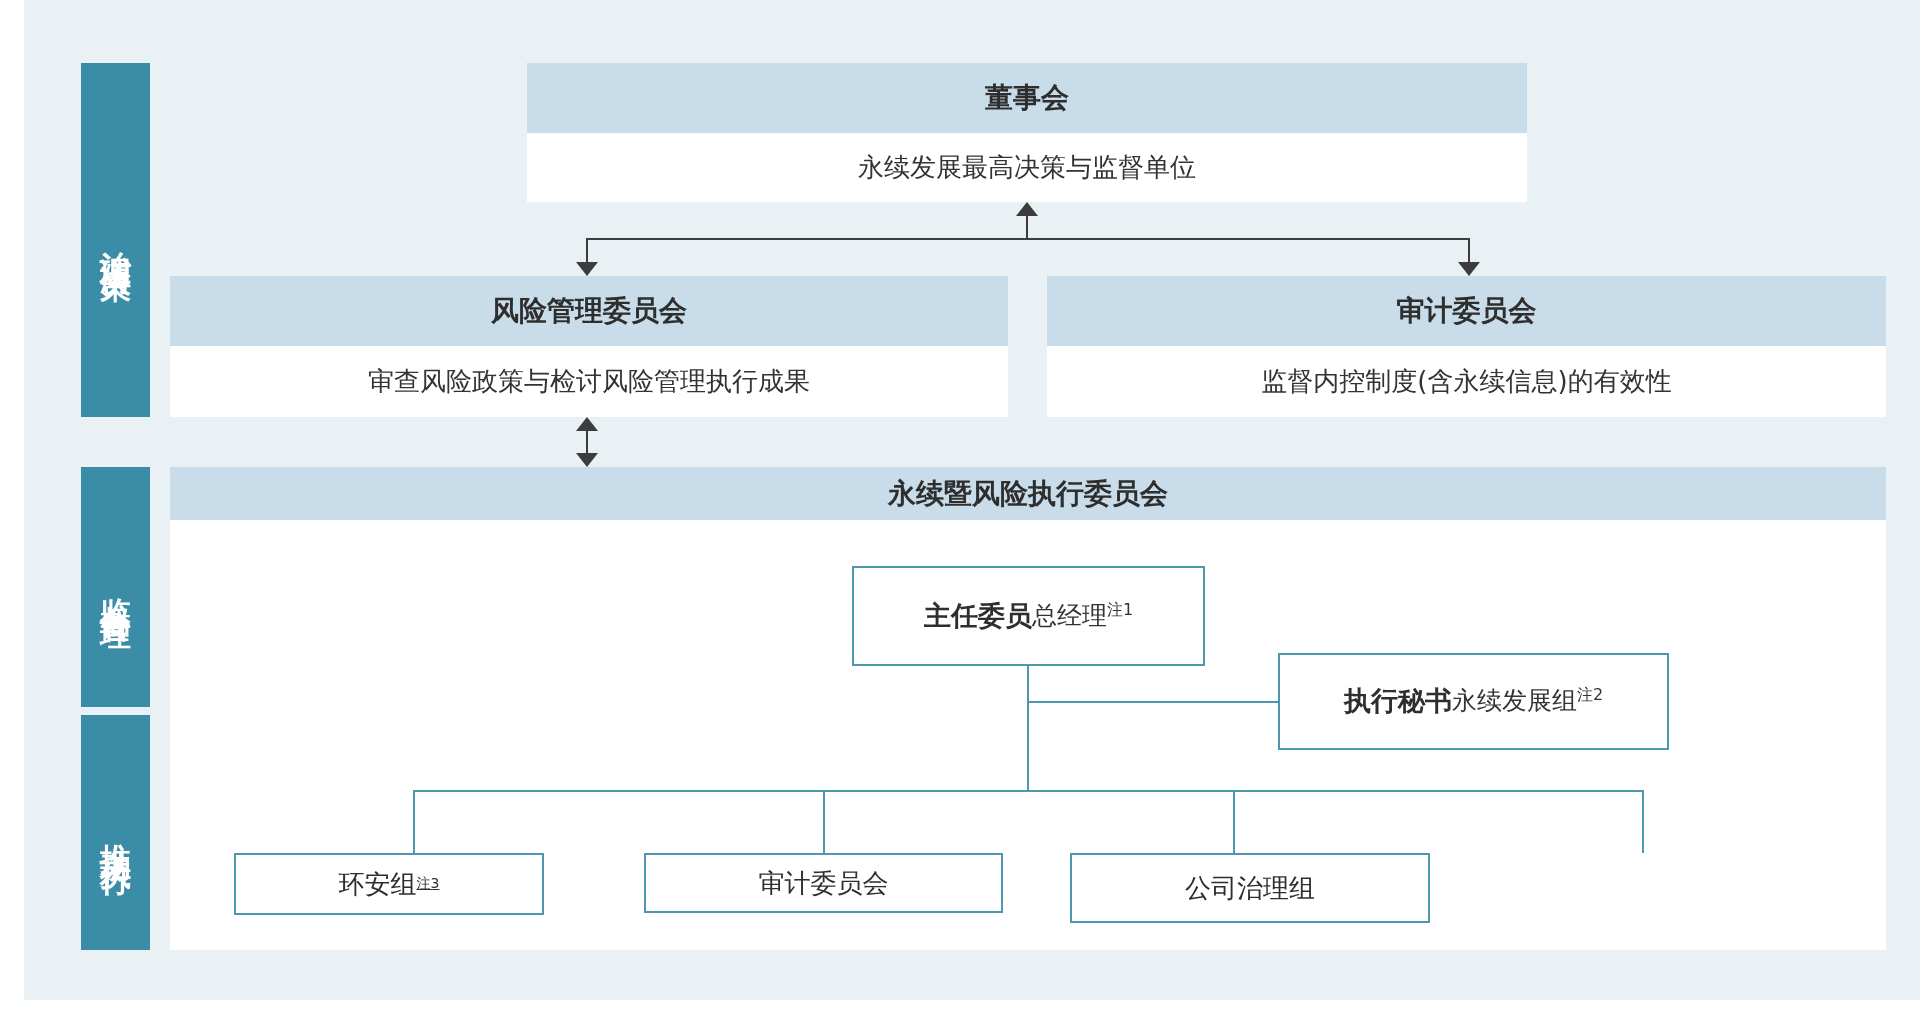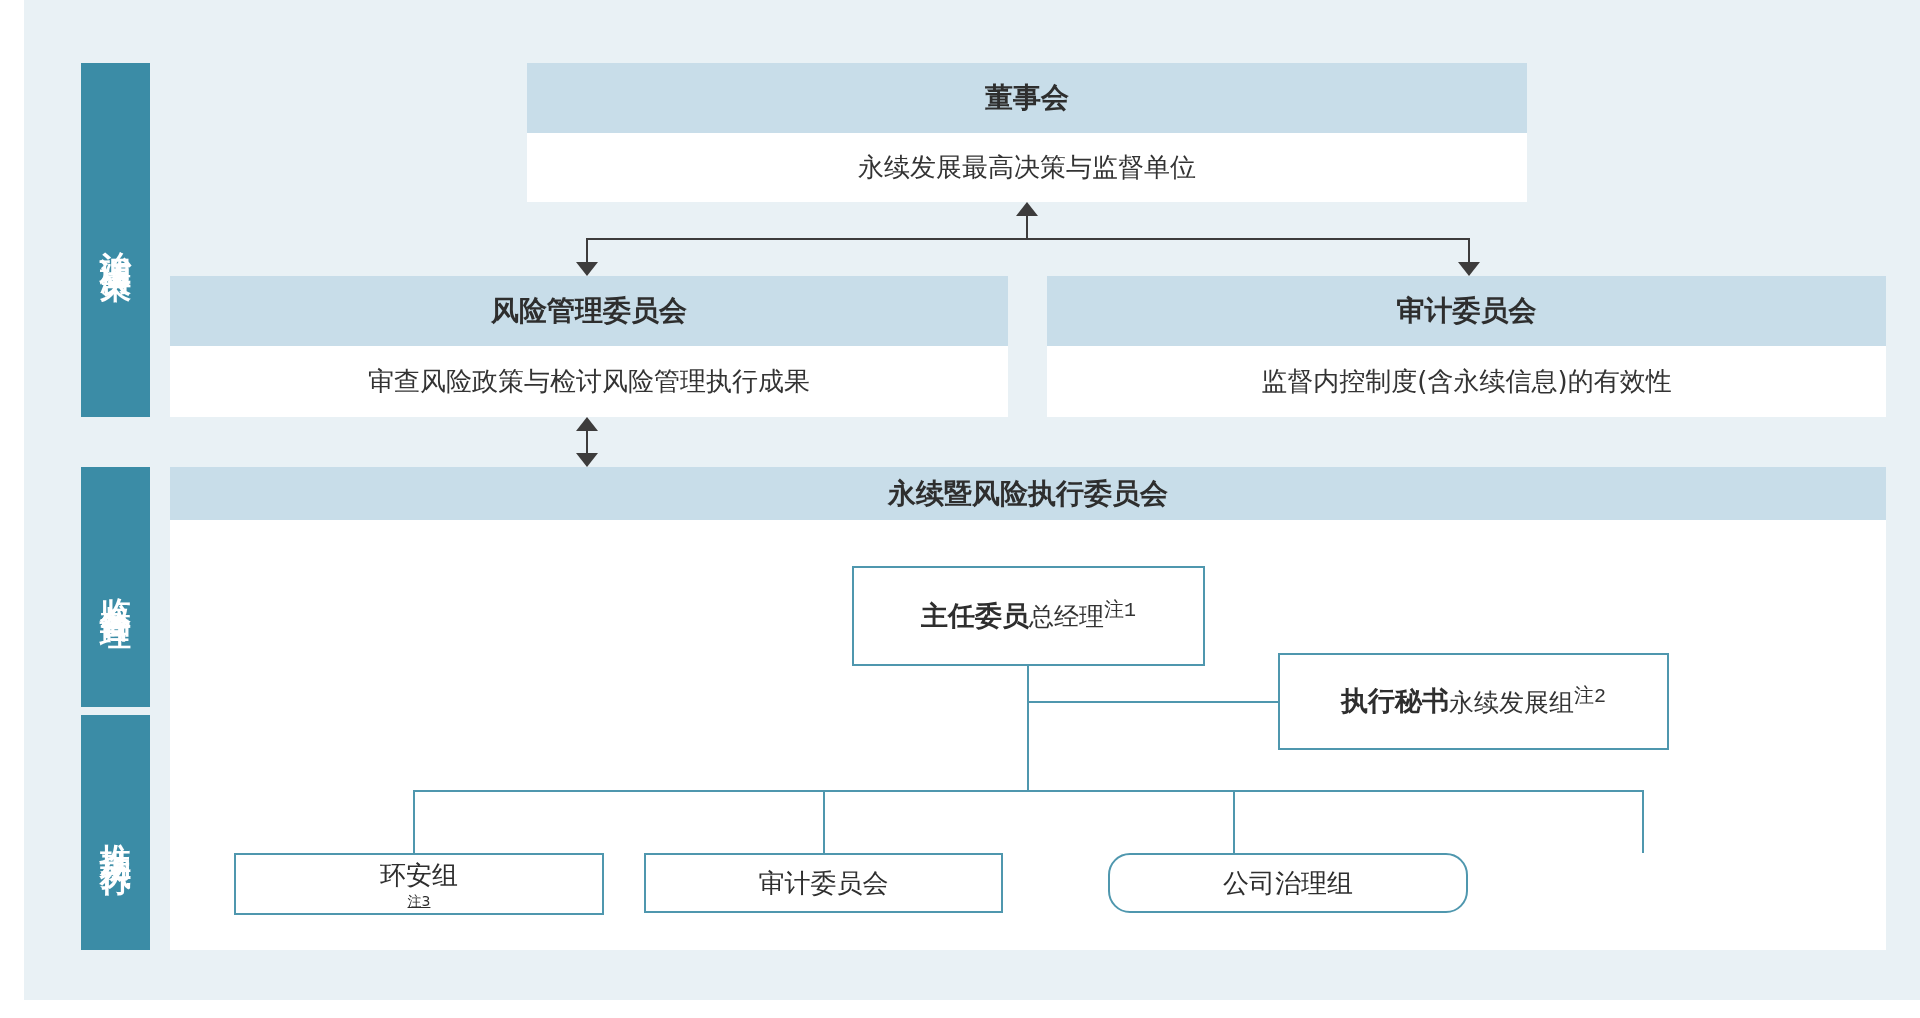--- a/index.html
+++ b/index.html
@@ -17,21 +17,21 @@
   .hbox .bd{background:#ffffff;color:#333333;font-size:26px;display:flex;align-items:center;justify-content:center;}
 
   
   .bigbox{position:absolute;left:146px;top:467px;width:1716px;height:483px;background:#ffffff;}
   .bigbox .hd{background:#c8dde9;color:#2e2e2e;font-weight:bold;font-size:28px;height:53px;display:flex;align-items:center;justify-content:center;}
 
   
   .node{position:absolute;background:#ffffff;border:2px solid #4f97ae;display:flex;flex-direction:row;align-items:center;justify-content:center;box-sizing:border-box;}
   .node .t1{font-weight:bold;font-size:27px;color:#2e2e2e;line-height:1.35;}
   .node .t2{font-size:25px;color:#333333;line-height:1.35;}
-  .node sup{font-size:20px;vertical-align:super;font-family:Liberation Mono, monospace;}
+  .node sup{font-size:16px;vertical-align:super;}
   .gbox{position:absolute;background:#ffffff;border:2px solid #4f97ae;display:flex;align-items:center;justify-content:center;font-size:26px;color:#2e2e2e;box-sizing:border-box;}
   .gbox sup{font-size:14px;vertical-align:super;text-decoration:underline;}
 
   
   .dline{position:absolute;background:#3d3c3c;}
   .arr{position:absolute;width:0;height:0;}
   .arr.up{border-left:11px solid transparent;border-right:11px solid transparent;border-bottom:14px solid #3d3c3c;}
   .arr.down{border-left:11px solid transparent;border-right:11px solid transparent;border-top:14px solid #3d3c3c;}
 
   
@@ -94,27 +94,27 @@
   <div class="node" style="left:828px;top:566px;width:353px;height:100px;">
     <div class="t1">主任委员</div>
     <div class="t2"><span>总经理</span><sup>注1</sup></div>
   </div>
 
   <div class="node" style="left:1254px;top:653px;width:391px;height:97px;">
     <div class="t1">执行秘书</div>
     <div class="t2"><span>永续发展组</span><sup>注2</sup></div>
   </div>
 
-  <div class="gbox" style="left:210px;top:853px;width:370px;height:62px;flex-direction:column;">
+  <div class="gbox" style="left:210px;top:853px;width:310px;height:62px;">
     <span>环安组</span>
       <sup>注3</sup>
   </div>
   <div class="gbox" style="left:620px;top:853px;width:359px;height:60px;">
     <span>审计委员会</span>
       <sup></sup>
   </div>
-  <div class="gbox" style="left:1084px;top:853px;width:360px;height:60px;border-radius:22px;">
+  <div class="gbox" style="left:1046px;top:853px;width:360px;height:70px;">
     <span>公司治理组</span>
       <sup></sup>
   </div>
 
   <div class="bottom-strip"></div>
 </div>
 
 </body></html>

